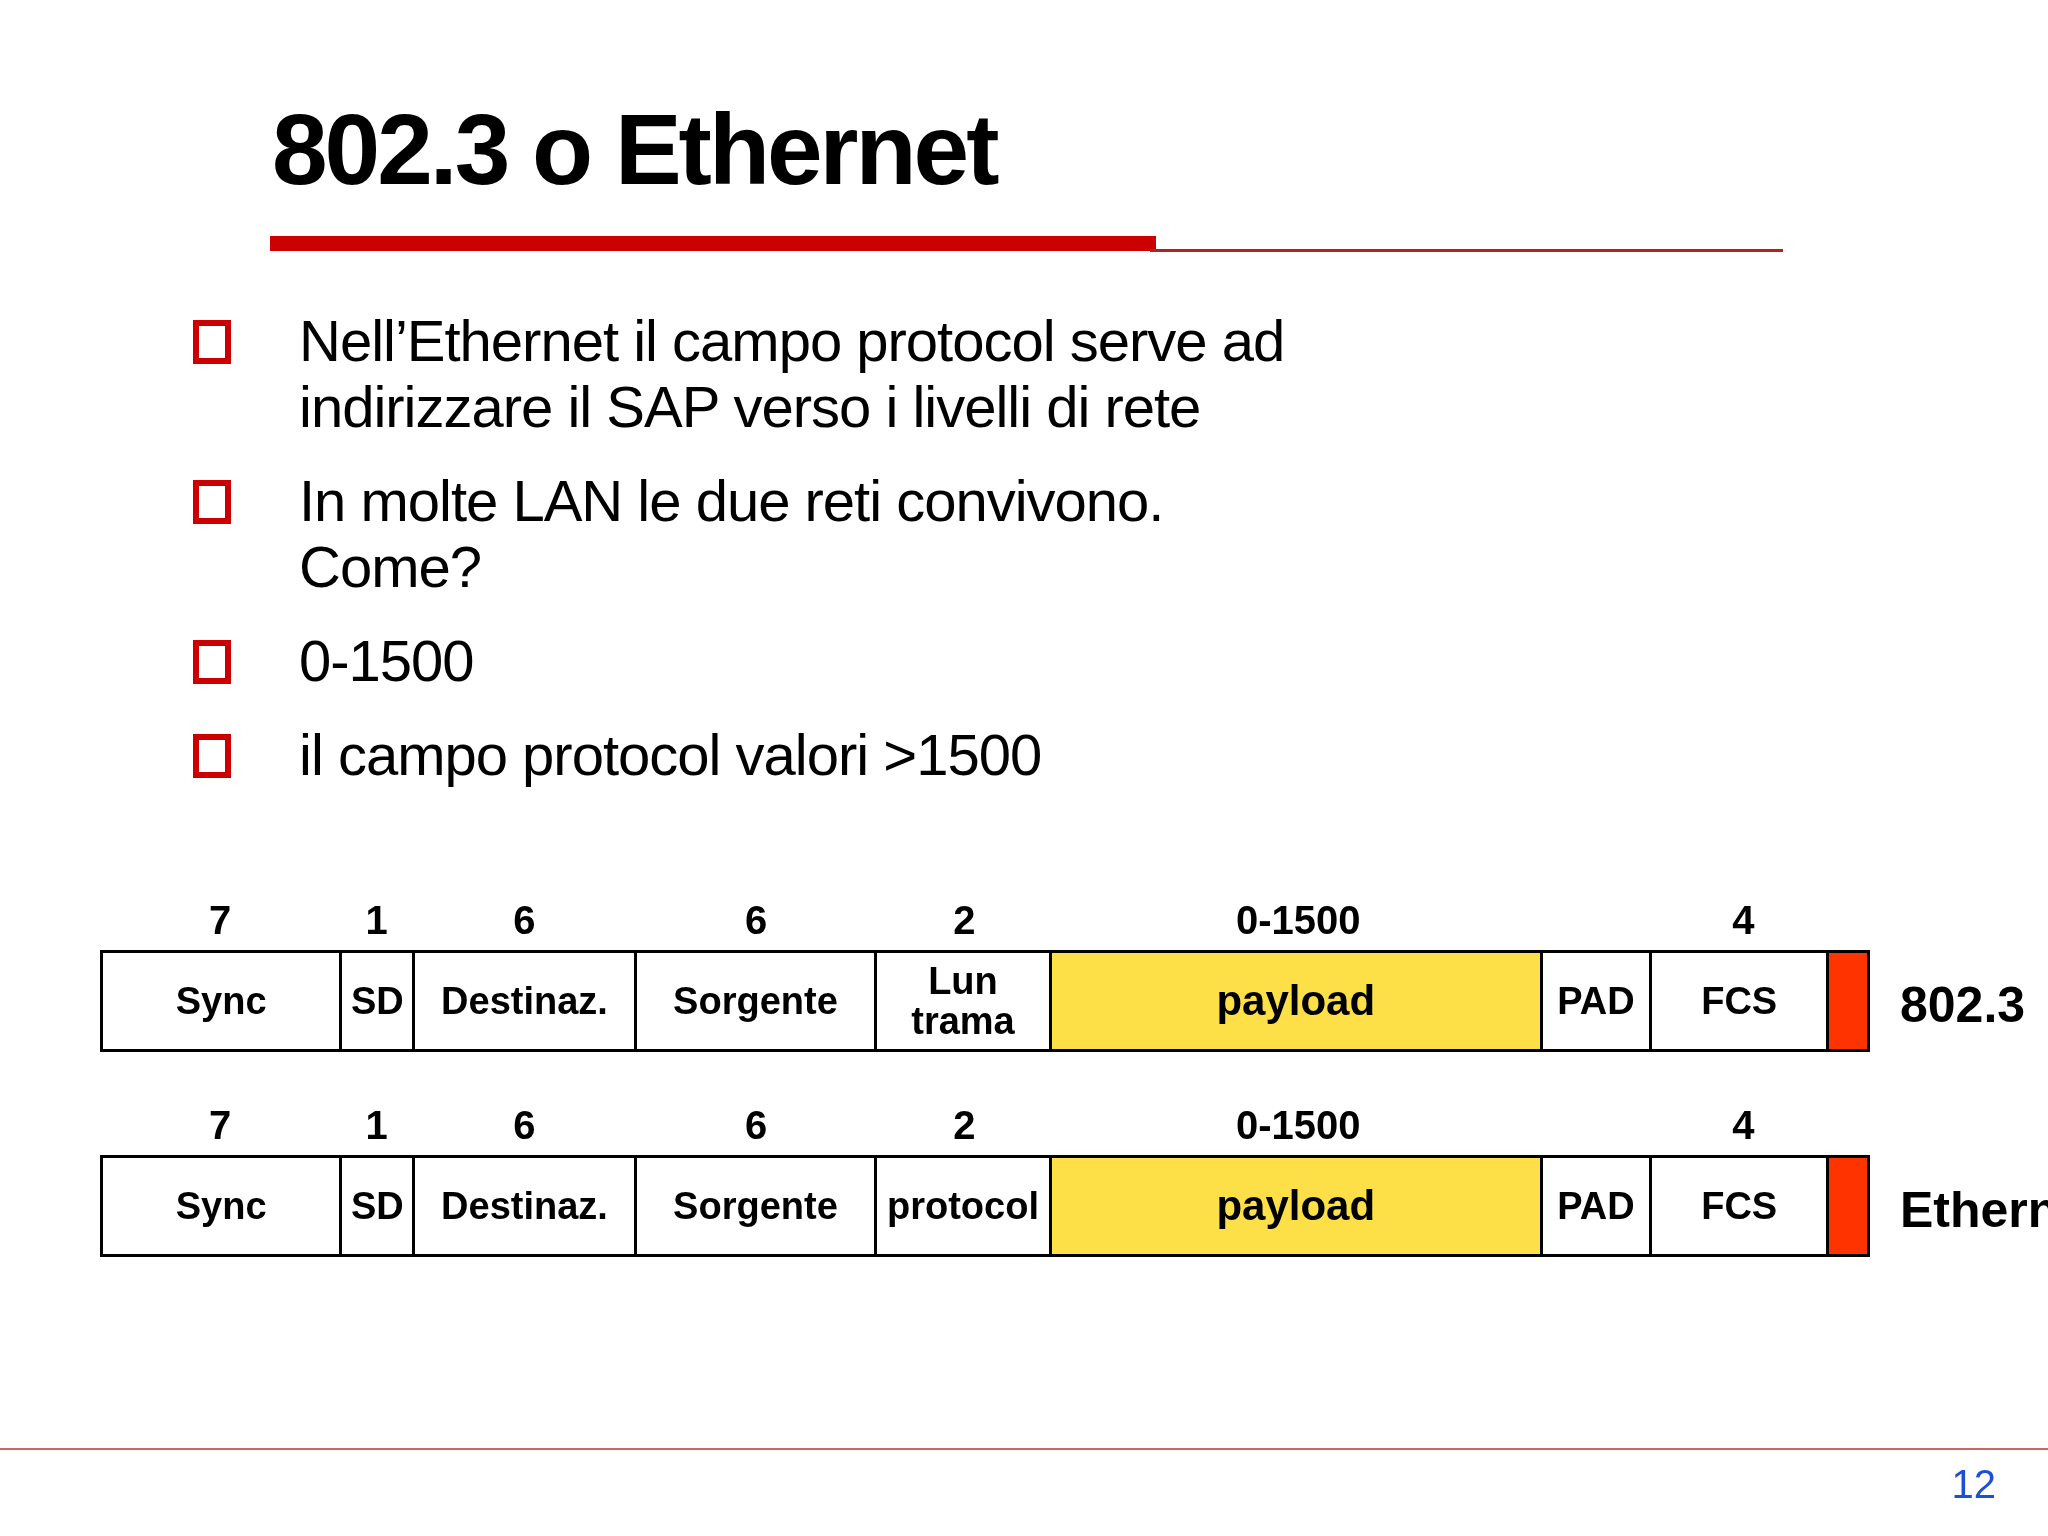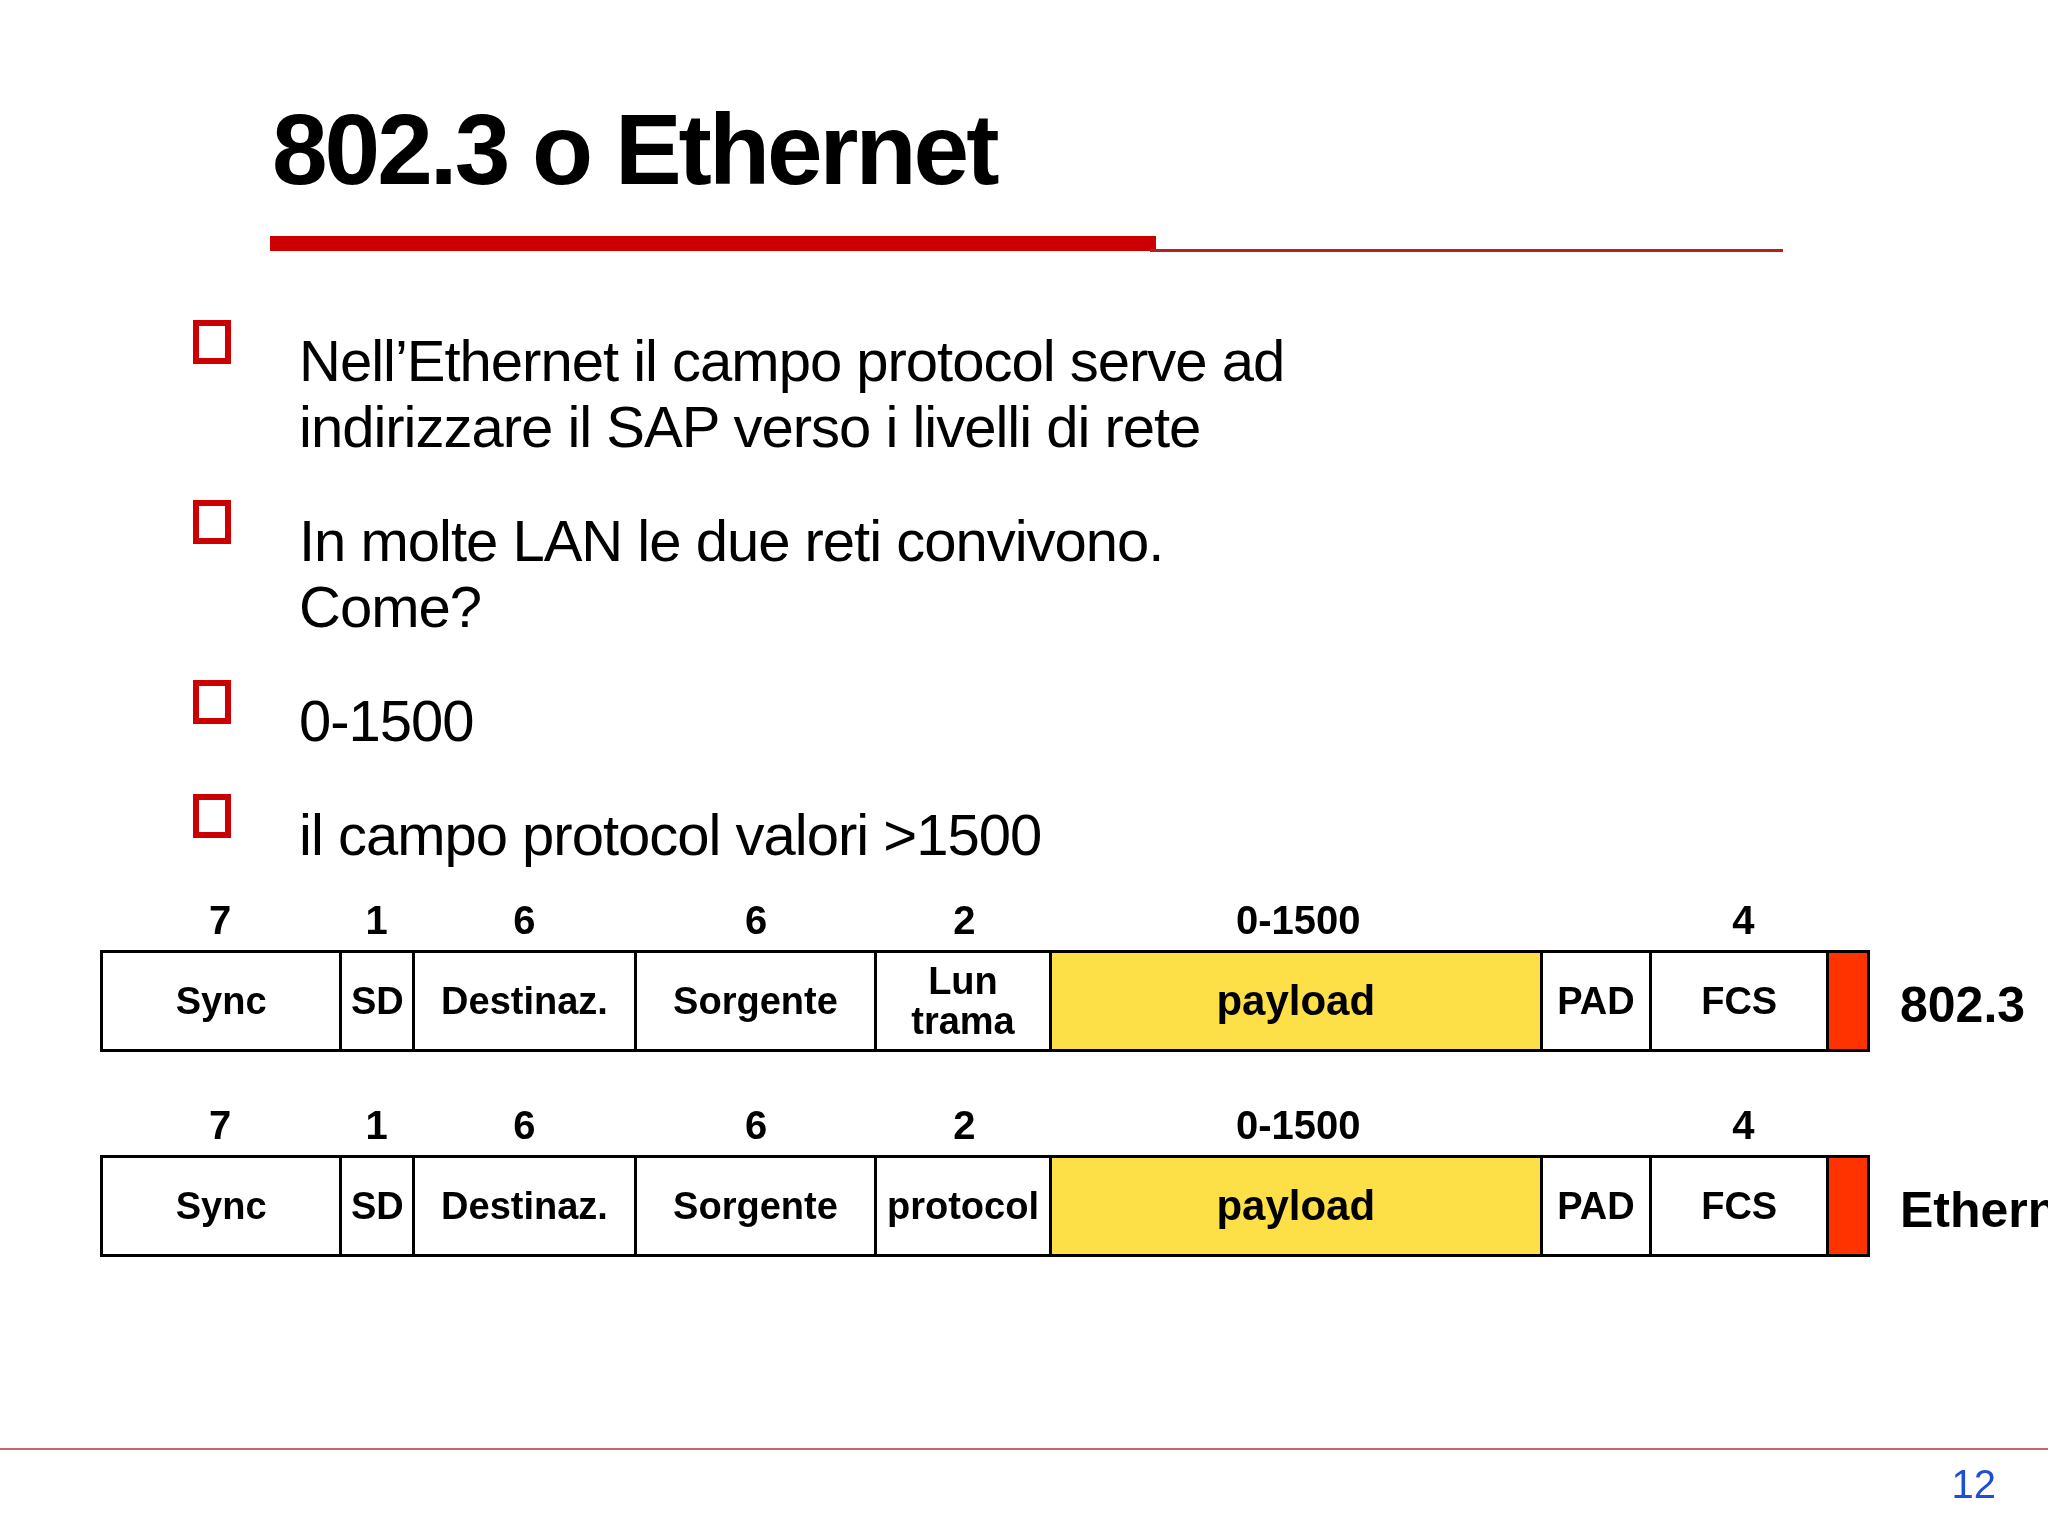--- a/index.html
+++ b/index.html
@@ -63,21 +63,20 @@
     border: 6px solid #cc0000;
     margin-top: 12px;
     background: #ffffff;
   }
   .bullet-text {
     margin-left: 68px;
     font-size: 58px;
     line-height: 66px;
     letter-spacing: -1px;
     color: #000;
-    margin-top: 20px;
   }
 
   
   .frame-block {
     position: absolute;
     left: 100px;
     width: 1770px;
   }
   .frame-block.f1 { top: 898px; }
   .frame-block.f2 { top: 1103px; }

